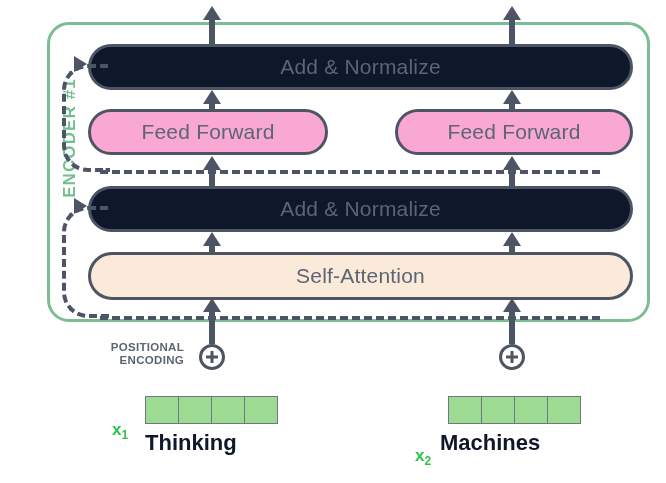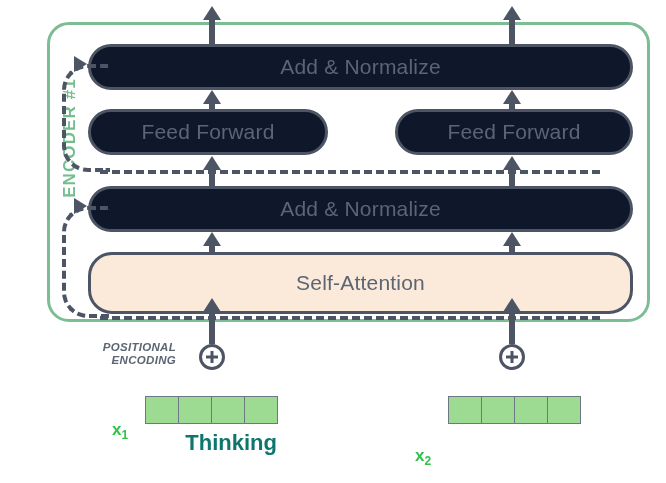--- a/index.html
+++ b/index.html
@@ -43,29 +43,29 @@
     border-radius:24px;
     display:flex;
     align-items:center;
     justify-content:center;
     color:#5b6573;
     font-size:21px;
     font-weight:400;
     letter-spacing:.2px;
   }
   .blk.addnorm{ background:#0f172a; }
-  .blk.ffwd{ background:#0f172a; }
+  .blk.ffwd{ background:#f9a8d4; }
   .blk.selfattn{ background:#fbeada; }
 
   
   #addnorm-top   { left:88px;  top:44px;  width:545px; height:46px; }
   #ff-left       { left:88px;  top:109px; width:240px; height:46px; }
   #ff-right      { left:395px; top:109px; width:238px; height:46px; }
   #addnorm-bot   { left:88px;  top:186px; width:545px; height:46px; }
-  #selfattn      { left:88px;  top:252px; width:545px; height:62px; }
+  #selfattn      { left:88px;  top:252px; width:545px; height:48px; }
 
   
   .varrow{ position:absolute; }
   .varrow .shaft{
     position:absolute; left:50%; transform:translateX(-50%);
     width:6px; background:#4d5565; bottom:0;
   }
   .varrow .head{
     position:absolute; left:50%; transform:translateX(-50%);
     top:0; width:0;height:0;
@@ -138,24 +138,24 @@
   .emb .cell:first-child{margin-left:0;}
   .xlabel{
     position:absolute;
     color:#2fc34a;
     font-size:17px;
     font-weight:700;
   }
   .xlabel sub{font-size:12px;font-weight:700;}
   .word{
     position:absolute;
-    color:#0f766e;
+    color:#0f172a;
     font-size:22px;
     font-weight:700;
-    text-align:right;
+    text-align:left;
   }
 </style>
 </head>
 <body>
 
 <div id="stage">
 
   <div class="encoder-box"></div>
   <div class="encoder-label">ENCODER #1</div>
 
@@ -224,21 +224,21 @@
 
   <div class="varrow" style="left:203px;top:298px;width:18px;height:46px;">
     <div class="shaft" style="height:38px;"></div>
     <div class="head"></div>
   </div>
   <div class="varrow" style="left:503px;top:298px;width:18px;height:46px;">
     <div class="shaft" style="height:38px;"></div>
     <div class="head"></div>
   </div>
 
-  <div class="pe-label" style="left:80px;top:341px;width:96px;font-style:italic;">
+  <div class="pe-label" style="left:88px;top:341px;width:96px;">
     <div>POSITIONAL</div>
     <div>ENCODING</div>
   </div>
 
   <div class="plus-circle" style="left:199px;top:344px;"></div>
   <div class="plus-circle" style="left:499px;top:344px;"></div>
 
   <div class="xlabel" style="left:112px;top:420px;">
     <span>x</span><sub>1</sub>
   </div>
@@ -252,14 +252,15 @@
 
   <div class="xlabel" style="left:415px;top:398px;margin-top:48px;">
     <span>x</span><sub>2</sub>
   </div>
   <div class="emb" style="left:448px;top:396px;">
     <div class="cell"></div>
     <div class="cell"></div>
     <div class="cell"></div>
     <div class="cell"></div>
   </div>
+  <div class="word" style="left:440px;top:430px;width:148px;">Machines</div>
 
 </div>
 
 </body></html>

